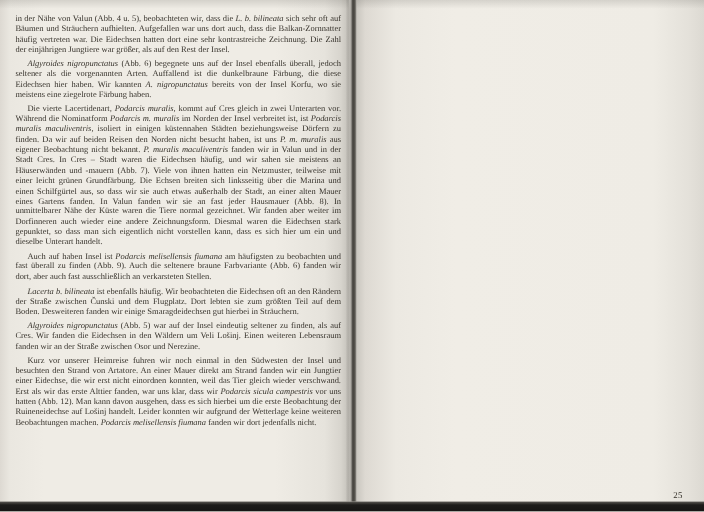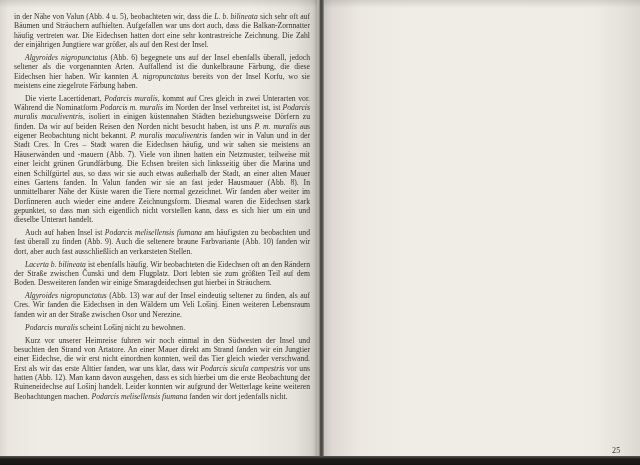--- a/index.html
+++ b/index.html
@@ -68,24 +68,23 @@
 </head>
 <body>
 
 <div class="book">
 
   <div class="page page-left">
     <div class="content content-left">
         <p class="para noindent"><span>in der Nähe von Valun (Abb. 4 u. 5), beobachteten wir, dass die </span><span class="i">L. b. bilineata</span><span> sich sehr oft auf Bäumen und Sträuchern aufhielten. Aufgefallen war uns dort auch, dass die Balkan-Zornnatter häufig vertreten war. Die Eidechsen hatten dort eine sehr kontrastreiche Zeichnung. Die Zahl der einjährigen Jungtiere war größer, als auf den Rest der Insel.</span></p>
         <p class="para indent"><span class="i">Algyroides nigropunctatus</span><span> (Abb. 6) begegnete uns auf der Insel ebenfalls überall, jedoch seltener als die vorgenannten Arten. Auffallend ist die dunkelbraune Färbung, die diese Eidechsen hier haben. Wir kannten </span><span class="i">A. nigropunctatus</span><span> bereits von der Insel Korfu, wo sie meistens eine ziegelrote Färbung haben.</span></p>
         <p class="para indent"><span>Die vierte Lacertidenart, </span><span class="i">Podarcis muralis</span><span>, kommt auf Cres gleich in zwei Unterarten vor. Während die Nominatform </span><span class="i">Podarcis m. muralis</span><span> im Norden der Insel verbreitet ist, ist </span><span class="i">Podarcis muralis maculiventris</span><span>, isoliert in einigen küstennahen Städten beziehungsweise Dörfern zu finden. Da wir auf beiden Reisen den Norden nicht besucht haben, ist uns </span><span class="i">P. m. muralis</span><span> aus eigener Beobachtung nicht bekannt. </span><span class="i">P. muralis maculiventris</span><span> fanden wir in Valun und in der Stadt Cres. In Cres – Stadt waren die Eidechsen häufig, und wir sahen sie meistens an Häuserwänden und -mauern (Abb. 7). Viele von ihnen hatten ein Netzmuster, teilweise mit einer leicht grünen Grundfärbung. Die Echsen breiten sich linksseitig über die Marina und einen Schilfgürtel aus, so dass wir sie auch etwas außerhalb der Stadt, an einer alten Mauer eines Gartens fanden. In Valun fanden wir sie an fast jeder Hausmauer (Abb. 8). In unmittelbarer Nähe der Küste waren die Tiere normal gezeichnet. Wir fanden aber weiter im Dorfinneren auch wieder eine andere Zeichnungsform. Diesmal waren die Eidechsen stark gepunktet, so dass man sich eigentlich nicht vorstellen kann, dass es sich hier um ein und dieselbe Unterart handelt.</span></p>
-        <p class="para indent"><span>Auch auf haben Insel ist </span><span class="i">Podarcis melisellensis fiumana</span><span> am häufigsten zu beobachten und fast überall zu finden (Abb. 9). Auch die seltenere braune Farbvariante (Abb. 10) fanden wir dort, aber auch fast ausschließlich an verkarsteten Stellen.</span></p>
+        <p class="para indent"><span>Auch auf haben Insel ist </span><span class="i">Podarcis melisellensis fiumana</span><span> am häufigsten zu beobachten und fast überall zu finden (Abb. 9). Auch die seltenere braune Farbvariante (Abb. 6) fanden wir dort, aber auch fast ausschließlich an verkarsteten Stellen.</span></p>
         <p class="para indent"><span class="i">Lacerta b. bilineata</span><span> ist ebenfalls häufig. Wir beobachteten die Eidechsen oft an den Rändern der Straße zwischen Čunski und dem Flugplatz. Dort lebten sie zum größten Teil auf dem Boden. Desweiteren fanden wir einige Smaragdeidechsen gut hierbei in Sträuchern.</span></p>
-        <p class="para indent"><span class="i">Algyroides nigropunctatus</span><span> (Abb. 13) war auf der Insel eindeutig seltener zu finden, als auf Cres. Wir fanden die Eidechsen in den Wäldern um Veli Lošinj. Einen weiteren Lebensraum fanden wir an der Straße zwischen Osor und Nerezine.</span></p>
-        <p class="para indent"><span class="i">Podarcis muralis</span><span> scheint Lošinj nicht zu bewohnen.</span></p>
+        <p class="para indent"><span class="i">Algyroides nigropunctatus</span><span> (Abb. 5) war auf der Insel eindeutig seltener zu finden, als auf Cres. Wir fanden die Eidechsen in den Wäldern um Veli Lošinj. Einen weiteren Lebensraum fanden wir an der Straße zwischen Osor und Nerezine.</span></p>
         <p class="para indent"><span>Kurz vor unserer Heimreise fuhren wir noch einmal in den Südwesten der Insel und besuchten den Strand von Artatore. An einer Mauer direkt am Strand fanden wir ein Jungtier einer Eidechse, die wir erst nicht einordnen konnten, weil das Tier gleich wieder verschwand. Erst als wir das erste Alttier fanden, war uns klar, dass wir </span><span class="i">Podarcis sicula campestris</span><span> vor uns hatten (Abb. 12). Man kann davon ausgehen, dass es sich hierbei um die erste Beobachtung der Ruineneidechse auf Lošinj handelt. Leider konnten wir aufgrund der Wetterlage keine weiteren Beobachtungen machen. </span><span class="i">Podarcis melisellensis fiumana</span><span> fanden wir dort jedenfalls nicht.</span></p>
       </div>
   </div>
 
   <div class="gutter"></div>
 
   <div class="page page-right">
     
   </div>
 

